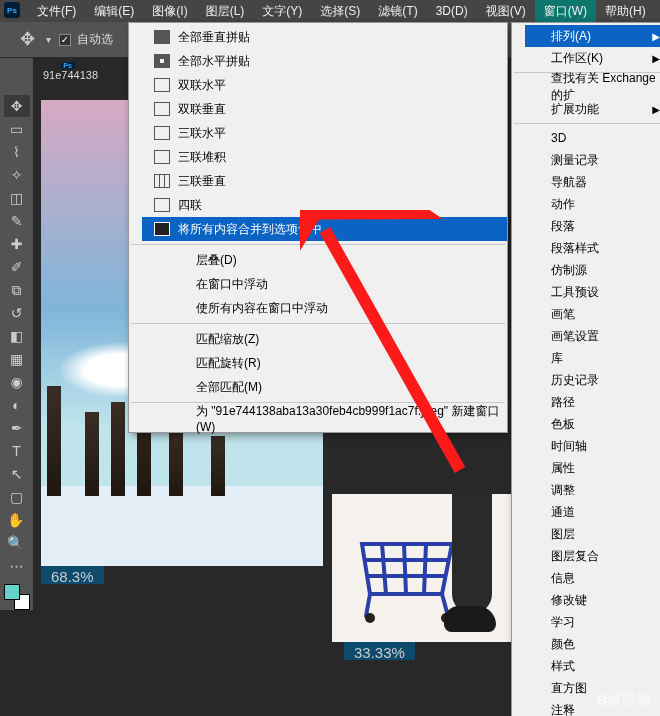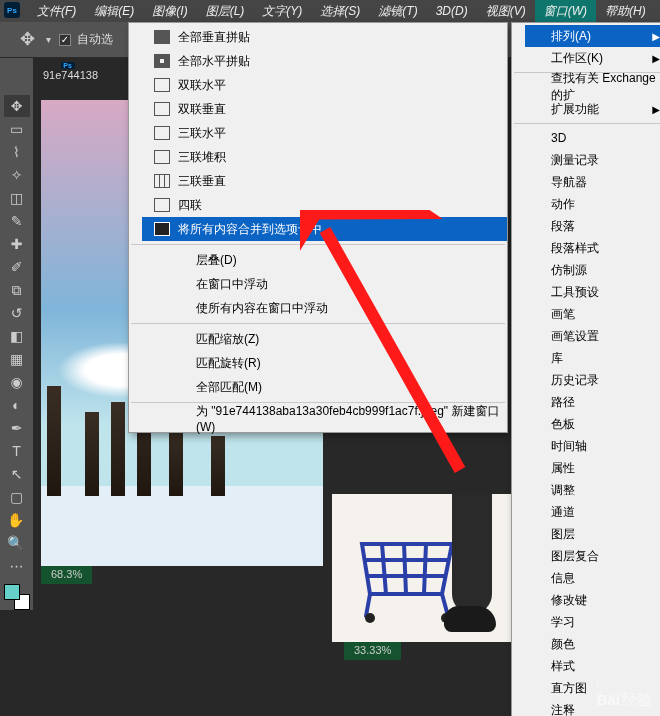--- a/index.html
+++ b/index.html
@@ -1,20 +1,20 @@
 <!DOCTYPE html>
 <html><head>
 <meta charset="utf-8">
 <style>
   * { margin: 0; padding: 0; box-sizing: border-box; font-family: "Microsoft YaHei", Arial, sans-serif; }
   body { width: 660px; height: 716px; background: #535353; overflow: hidden; position: relative; }
   
   .menubar { height: 22px; background: #454545; display: flex; align-items: center; padding-left: 28px; font-size: 12px; color: #eee; position: relative; z-index: 5; }
   .menubar .ps-logo { position: absolute; left: 4px; top: 2px; width: 16px; height: 16px; background: #001e36; border-radius: 3px; display: flex; align-items: center; justify-content: center; color: #31a8ff; font-size: 8px; font-weight: bold; }
-  .menubar .menu-item { padding: 3px 9px; cursor: default; white-space: nowrap; font-style: italic; }
+  .menubar .menu-item { padding: 3px 9px; cursor: default; white-space: nowrap; }
   .menubar .menu-item.active { background: #0f766e; }
   
   .options-bar { height: 36px; background: #535353; border-bottom: 1px solid #2a2a2a; display: flex; align-items: center; padding: 0 8px; font-size: 12px; color: #ddd; position: relative; z-index: 5; }
   .options-bar .move-icon { width: 20px; height: 20px; margin: 0 6px 0 12px; position: relative; }
   .options-bar .move-icon::before { content: "✥"; color: #ccc; font-size: 18px; position: absolute; top: -2px; left: 0; }
   .options-bar .chev { color: #ccc; font-size: 10px; margin-right: 8px; }
   .options-bar .checkbox { width: 12px; height: 12px; border: 1px solid #888; margin-right: 6px; display: inline-flex; align-items: center; justify-content: center; font-size: 10px; color: #fff; background: #333; }
   
   .workspace { position: absolute; top: 58px; left: 0; right: 0; bottom: 0; background: #282828; }
   
@@ -29,21 +29,21 @@
   .tab-bar { position: absolute; left: 33px; top: 0; height: 24px; display: flex; }
   .doc-tab { height: 24px; background: #454545; color: #ddd; font-size: 11px; padding: 4px 10px; display: flex; align-items: center; border-right: 1px solid #2a2a2a; flex-direction: column; }
   .doc-tab.active { background: #282828; }
   .doc-tab .ps-mini { width: 14px; height: 14px; background: #001e36; color: #31a8ff; font-size: 7px; font-weight: bold; display: flex; align-items: center; justify-content: center; border-radius: 2px; margin-right: 6px; }
   
   .canvas1 { position: absolute; left: 41px; top: 42px; width: 282px; height: 466px; background: linear-gradient(to bottom, #d8a9c4 0%, #7fb5d9 45%, #bfe4ec 70%); overflow: hidden; }
   .canvas1 .clouds { position: absolute; width: 360px; height: 110px; top: 210px; left: -40px; background: radial-gradient(ellipse 90px 40px at 120px 60px, #fff 40%, transparent 70%), radial-gradient(ellipse 120px 50px at 260px 70px, #fff 40%, transparent 70%); }
   .canvas1 .snow { position: absolute; bottom: 0; left: 0; right: 0; height: 80px; background: #e3eef6; }
   .canvas1 .fence { position: absolute; bottom: 70px; left: 0; right: 0; height: 90px; }
   .canvas1 .post { position: absolute; bottom: 0; width: 14px; background: linear-gradient(#3a2e24, #1f170f); }
-  .zoom-label { position: absolute; height: 18px; background: #14532d; color: #ccc; font-size: 11px; padding: 2px 10px; }
+  .zoom-label { position: absolute; height: 18px; background: #0c4a6e; color: #ccc; font-size: 15px; padding: 2px 10px; }
   
   .canvas2 { position: absolute; left: 332px; top: 436px; width: 186px; height: 148px; background: #f5f2ed; overflow: hidden; }
   .canvas2 .cart { position: absolute; left: 20px; top: 30px; width: 110px; height: 100px; }
   .canvas2 .leg { position: absolute; left: 120px; top: 0; width: 40px; height: 120px; background: #2a2a2a; border-radius: 0 0 20px 20px; }
   .canvas2 .shoe { position: absolute; left: 112px; top: 112px; width: 52px; height: 26px; background: #1a1a1a; border-radius: 16px 20px 8px 8px; }
   
   .submenu { position: absolute; top: 22px; left: 128px; width: 380px; background: #f0f0f0; border: 1px solid #999; box-shadow: 3px 3px 8px rgba(0,0,0,0.4); font-size: 12px; z-index: 20; padding: 2px 0; }
   .submenu-item { height: 24px; display: flex; align-items: center; padding-left: 36px; position: relative; cursor: default; margin-left: 13px; }
   .submenu-item.indent { padding-left: 54px; }
   .submenu-item.highlight { background: #0b63c3; color: #fff; }

